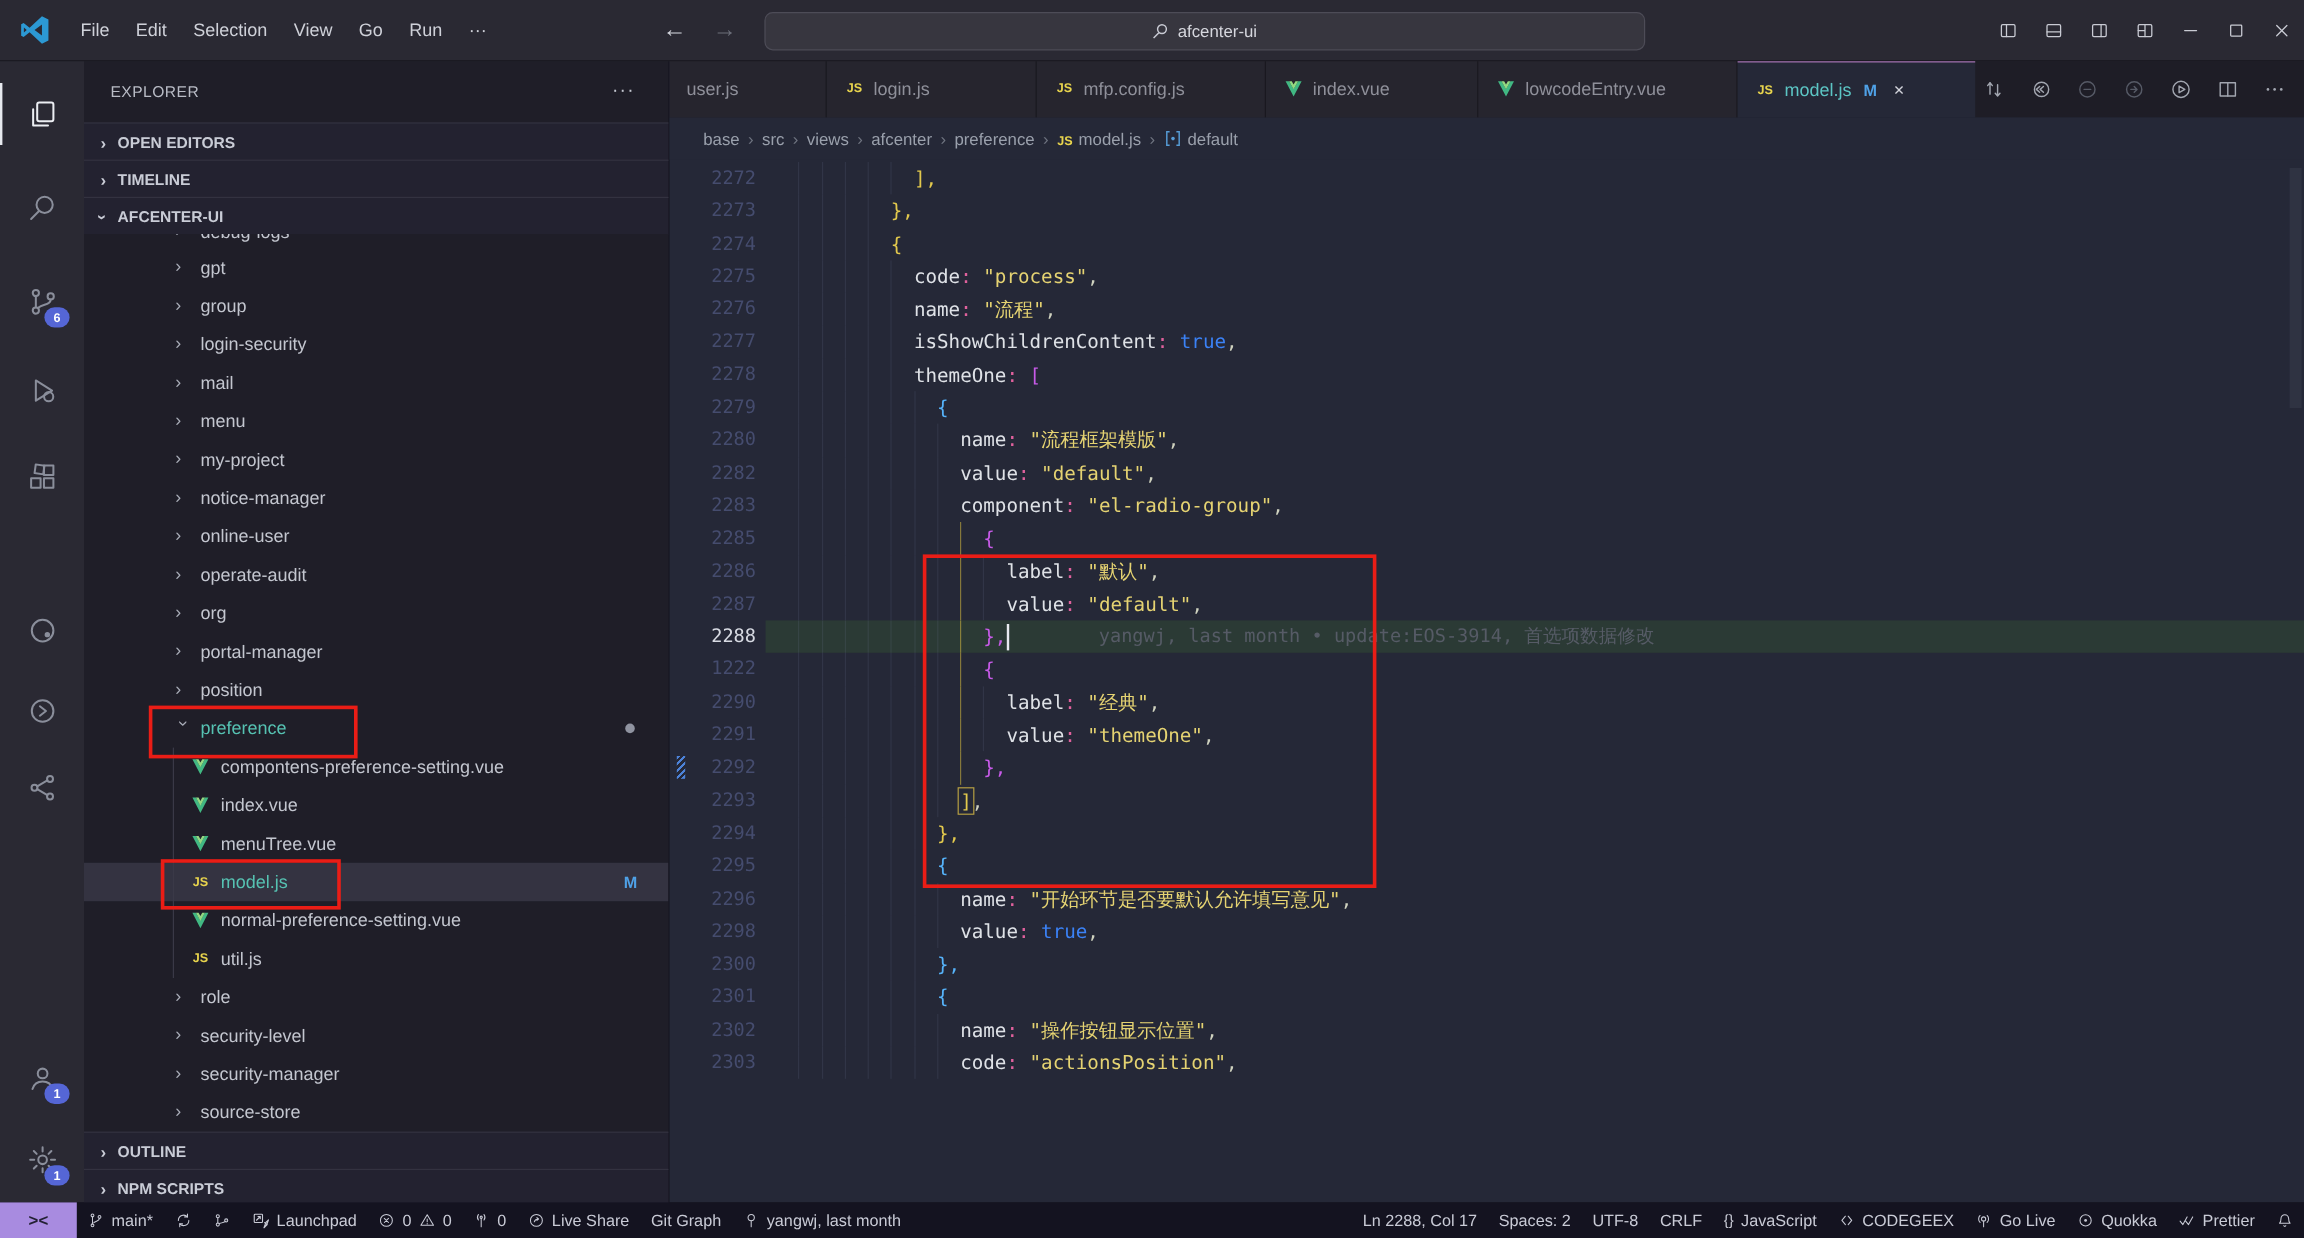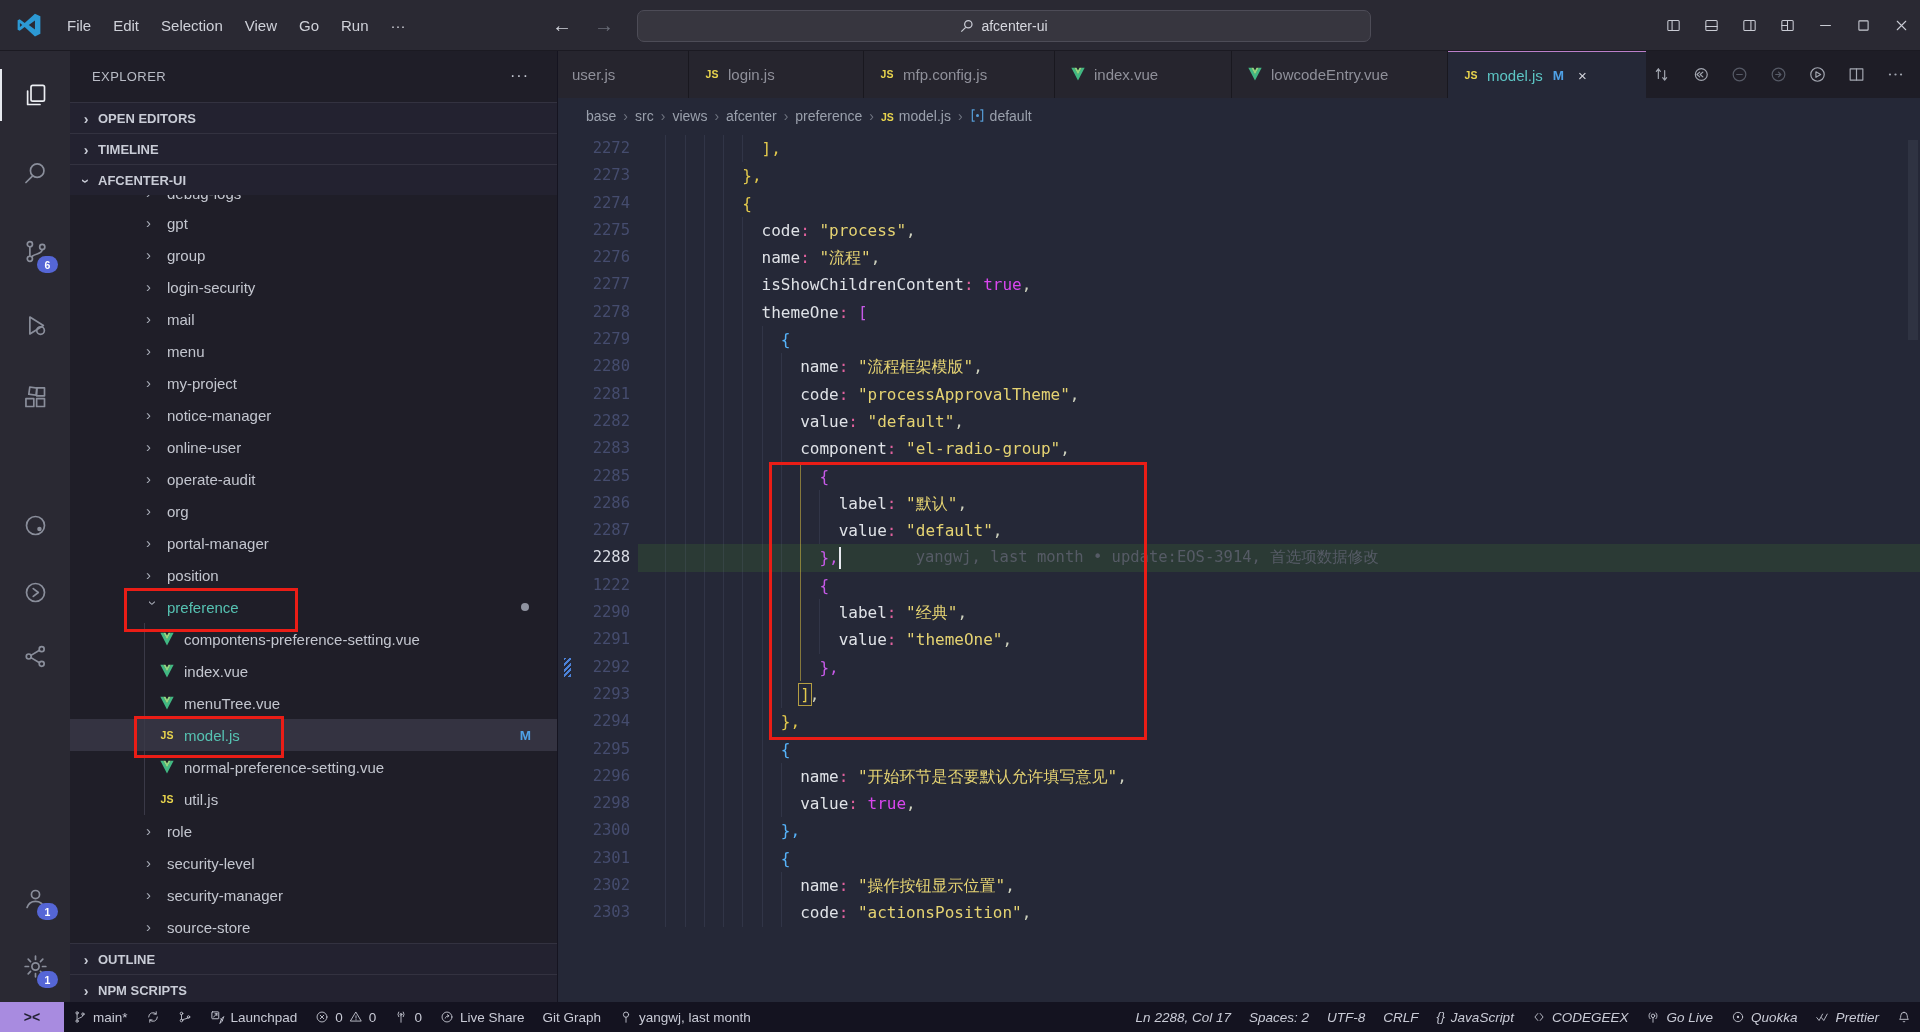--- a/index.html
+++ b/index.html
@@ -69,33 +69,33 @@
   #code{position:absolute;top:85px;left:0;right:0;bottom:0;font-family:"DejaVu Sans Mono","Liberation Mono",monospace;
         font-size:16px;}
   .cl{position:relative;height:27.3px;}
   .cl .num{position:absolute;left:0;top:0;width:72px;text-align:right;color:#454c6e;line-height:27.3px;font-size:15.5px;}
   .cl.cur .num{color:#d7dae2;}
   .cl .hl{position:absolute;left:80px;right:0;top:0;bottom:0;background:#2b3a35;}
   .cl .txt{position:absolute;left:88px;top:0;line-height:27.3px;white-space:pre;}
   .guide{position:absolute;top:0;bottom:0;width:1px;background:rgba(125,135,170,.14);}
   .guide.yel{background:rgba(214,186,64,.55);}
   .tok-k{color:#dfe2e7;} .tok-c{color:#e0619d;} .tok-s{color:#e5d372;} .tok-d{color:#cfd2bf;}
-  .tok-t2{color:#d946ef;} .tok-y{color:#e2c94d;} .tok-p{color:#c75ae8;} .tok-b{color:#56b3fa;}
+  .tok-t2{color:#3b82f6;} .tok-y{color:#e2c94d;} .tok-p{color:#c75ae8;} .tok-b{color:#56b3fa;}
   .mb{outline:1px solid rgba(216,188,70,.8);outline-offset:1px;}
   .cursor{position:absolute;width:2px;height:22px;top:3px;background:#e8eaf0;}
   .blame{position:absolute;top:0;line-height:27.3px;color:#565b66;font-size:15.5px;white-space:pre;}
   .gitmark{position:absolute;left:6px;top:4px;width:7px;height:19px;
            background:repeating-linear-gradient(135deg,#4c82d8 0 2px,transparent 2px 4px);}
   #scrollthumb{position:absolute;right:2px;top:90px;width:10px;height:200px;background:rgba(110,115,135,.15);}
   
   #statusbar{position:absolute;left:0;right:0;bottom:0;height:30px;background:#141320;display:flex;align-items:center;
              font-size:13.5px;color:#c9cbd6;z-index:30;}
   .st{display:flex;align-items:center;gap:6px;padding:0 9px;height:30px;}
   #st-remote{background:#a88be0;color:#232134;font-weight:bold;width:46px;justify-content:center;font-size:14px;}
-  #st-right{margin-left:auto;display:flex;align-items:center;font-style:italic;}
+  #st-right{margin-left:auto;display:flex;align-items:center;}
   .st svg{flex:none;}
 </style>
 </head>
 <body>
 
 <div id="titlebar">
   <span id="vscode-logo">
     <svg width="26" height="26" viewBox="0 0 24 24">
         <path fill="#2c99d4" d="M17.5 1.5 8 10.2 3.4 6.7 1.5 7.6v8.8l1.9.9L8 13.8l9.5 8.7 5-2.4V3.9zM3.6 13.9v-3.8l2.2 1.9zm13.9 2.3-5.7-4.2 5.7-4.2z"></path>
       </svg>
@@ -601,31 +601,20 @@
           <span class="txt">                <span class="tok-k">name</span><span class="tok-c">:</span><span class="tok-d"> </span><span class="tok-s">"流程框架模版"</span><span class="tok-d">,</span></span>
         </div>
         <div class="cl">
           <div class="guide" style="left: 107.26px;"></div>
           <div class="guide" style="left: 126.52px;"></div>
           <div class="guide" style="left: 145.78px;"></div>
           <div class="guide" style="left: 165.04px;"></div>
           <div class="guide" style="left: 184.3px;"></div>
           <div class="guide" style="left: 203.56px;"></div>
           <div class="guide" style="left: 222.82px;"></div>
-          <span class="num">2281</span>
-          <span class="txt">                <span class="tok-k">code</span><span class="tok-c">:</span><span class="tok-d"> </span><span class="tok-s">"processApprovalTheme"</span><span class="tok-d">,</span></span>
-        </div>
-        <div class="cl">
-          <div class="guide" style="left: 107.26px;"></div>
-          <div class="guide" style="left: 126.52px;"></div>
-          <div class="guide" style="left: 145.78px;"></div>
-          <div class="guide" style="left: 165.04px;"></div>
-          <div class="guide" style="left: 184.3px;"></div>
-          <div class="guide" style="left: 203.56px;"></div>
-          <div class="guide" style="left: 222.82px;"></div>
           <span class="num">2282</span>
           <span class="txt">                <span class="tok-k">value</span><span class="tok-c">:</span><span class="tok-d"> </span><span class="tok-s">"default"</span><span class="tok-d">,</span></span>
         </div>
         <div class="cl">
           <div class="guide" style="left: 107.26px;"></div>
           <div class="guide" style="left: 126.52px;"></div>
           <div class="guide" style="left: 145.78px;"></div>
           <div class="guide" style="left: 165.04px;"></div>
           <div class="guide" style="left: 184.3px;"></div>
           <div class="guide" style="left: 203.56px;"></div>

